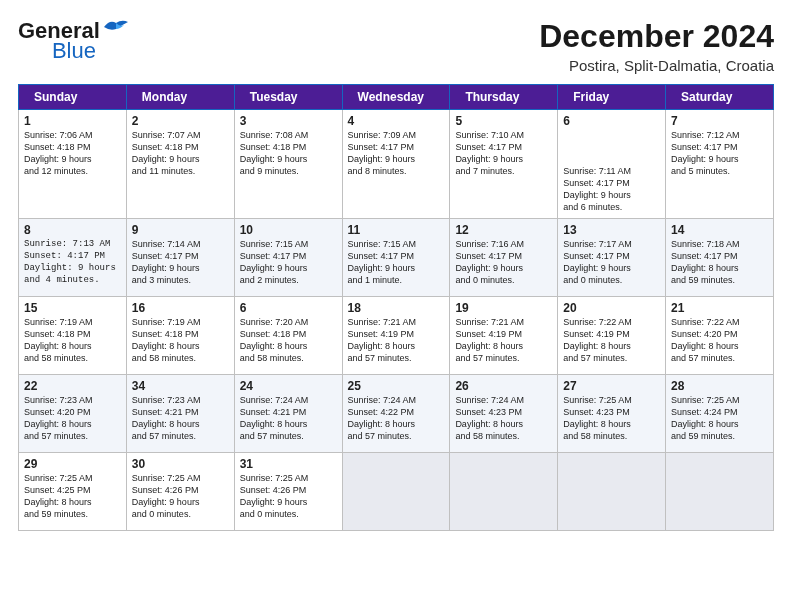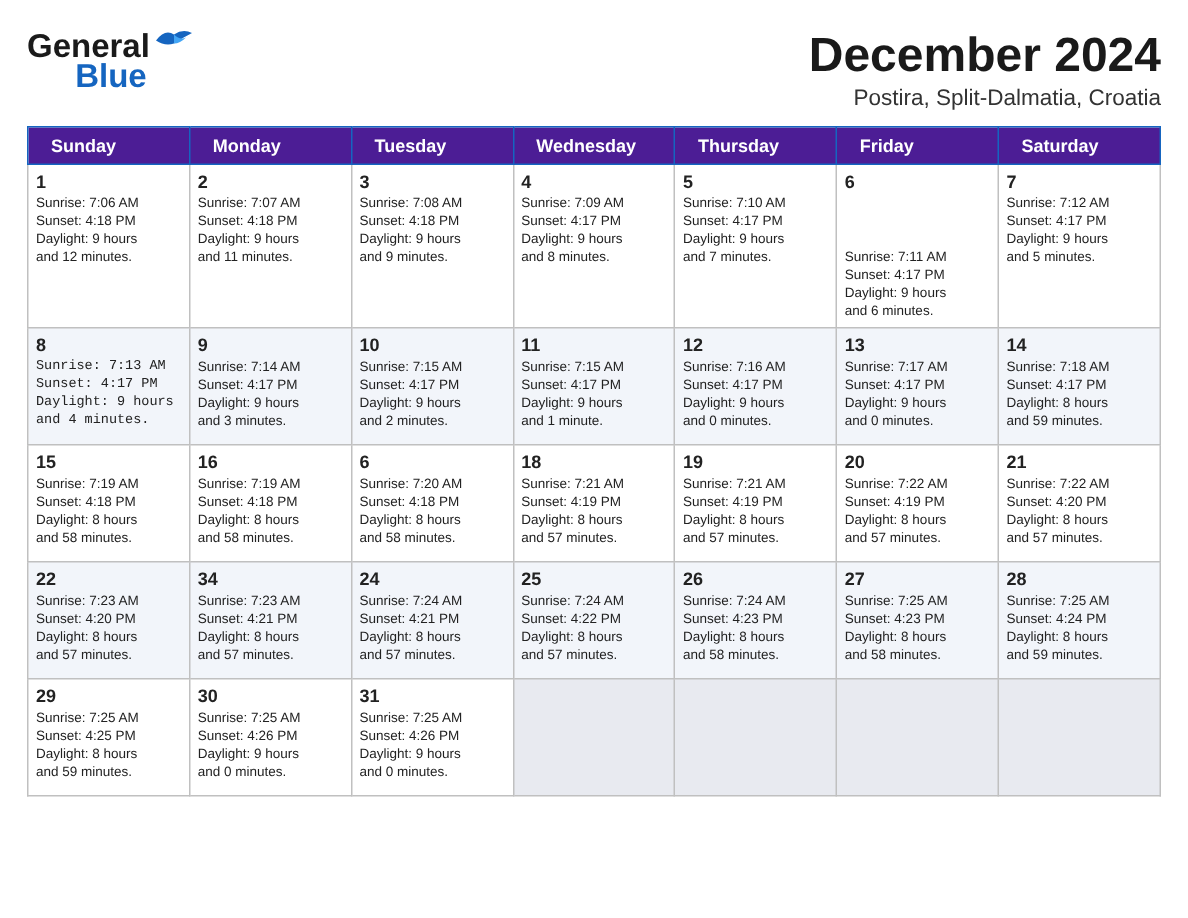--- a/index.html
+++ b/index.html
@@ -87,21 +87,21 @@
 <div class="page">
   <div class="header">
     <div class="logo">
       <div style="display:flex;align-items:center;">
         <span style="font-size:22px;font-weight:bold;color:#1a1a1a;">General</span>
         <svg width="28" height="20" viewBox="0 0 28 20" style="margin-left:2px;margin-top:-8px;">
           <path d="M2,10 Q8,2 14,6 Q20,2 26,5 Q20,8 14,12 Q8,14 2,10Z" fill="#1565c0"></path>
           <path d="M14,6 Q18,10 22,8 Q18,12 14,12Z" fill="#42a5f5"></path>
         </svg>
       </div>
-      <span style="font-size:22px;font-weight:bold;color:#1565c0;margin-top:-6px;">Blue</span>
+      <span style="font-size:22px;font-weight:normal;color:#1565c0;margin-top:-6px;">Blue</span>
     </div>
     <div class="title-block">
       <div class="main-title">December 2024</div>
       <div class="subtitle">Postira, Split-Dalmatia, Croatia</div>
     </div>
   </div>
 
   <table class="calendar-table">
     <thead>
       <tr id="weekday-header">

